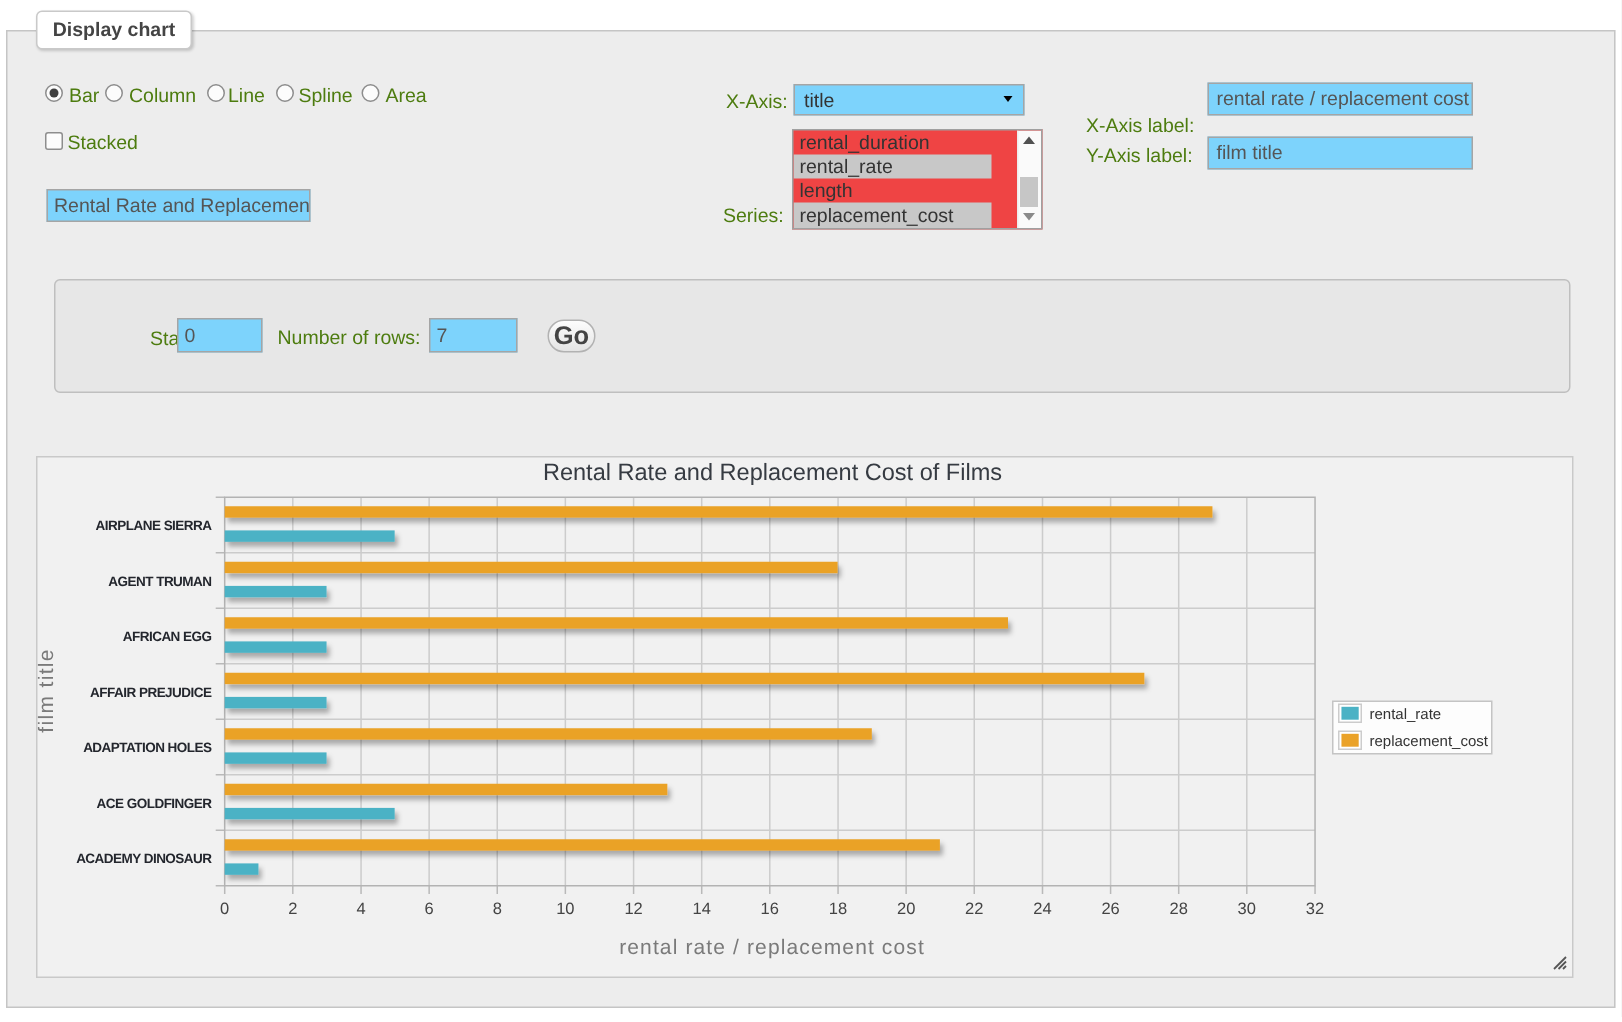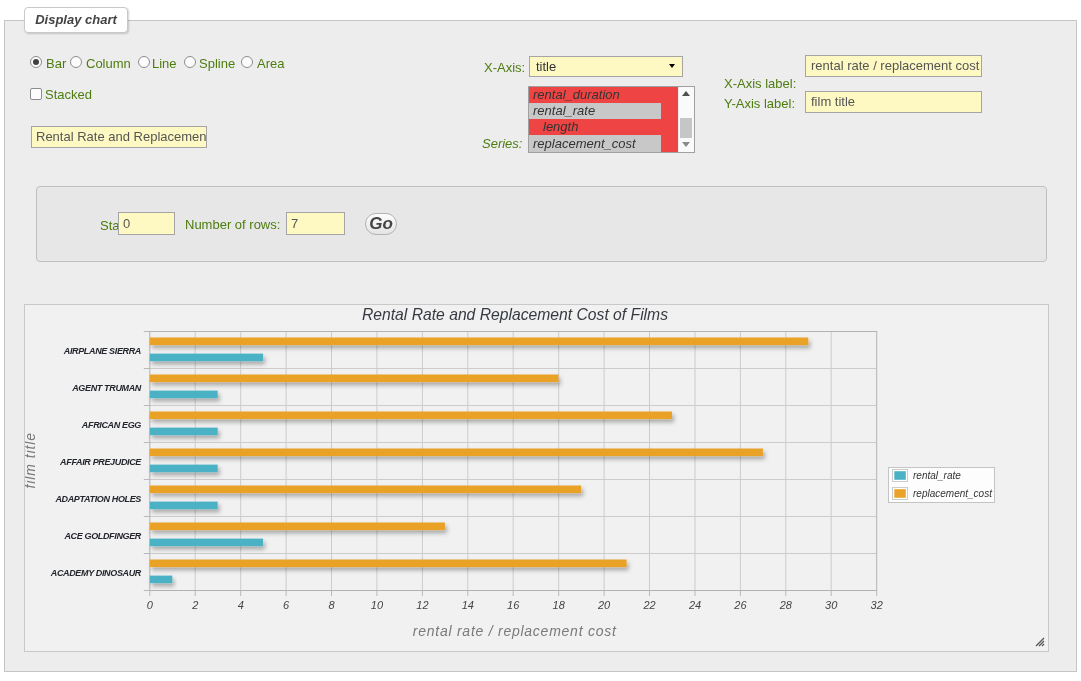--- a/index.html
+++ b/index.html
@@ -1,19 +1,19 @@
 <!DOCTYPE html>
 <html><head>
 <meta charset="utf-8">
 <style>
 html,body{margin:0;padding:0;}
 body{width:1081px;height:681px;position:relative;background:#fff;font-family:"Liberation Sans",sans-serif;overflow:hidden;}
-.abs{position:absolute;font-style:italic;}
+.abs{position:absolute;}
 .lbl{position:absolute;font-size:13px;color:#4d7c0f;white-space:nowrap;}
-.inp{position:absolute;background:#fef9c3;border:1px solid #a5a5a5;box-sizing:border-box;font-size:13px;color:#555;white-space:nowrap;overflow:hidden;}
+.inp{position:absolute;background:#7dd3fc;border:1px solid #a5a5a5;box-sizing:border-box;font-size:13px;color:#555;white-space:nowrap;overflow:hidden;}
 .radio{position:absolute;width:12px;height:12px;border:1px solid #8d8d8d;border-radius:50%;background:#fcfcfc;box-sizing:border-box;}
 .radio.on:after{content:"";position:absolute;left:2px;top:2px;width:6px;height:6px;border-radius:50%;background:#404040;}
 </style>
 </head>
 <body>
 
 <div class="abs" id="fieldset" style="left:4px;top:20px;width:1073px;height:652px;background:#ededed;border:1px solid #c5c5c5;box-sizing:border-box;"></div>
 
 <div class="abs" style="left:24px;top:7px;width:104px;height:26px;background:#fff;border:1px solid #c9c9c9;border-radius:4px;box-sizing:border-box;box-shadow:1px 1px 2px rgba(0,0,0,0.18);line-height:24px;text-align:center;font-size:13px;font-weight:bold;color:#444;">Display chart</div>
 
@@ -36,25 +36,25 @@
 <div class="lbl" style="left:484px;top:60px;">X-Axis:</div>
 <div class="inp" style="left:529px;top:56px;width:154px;height:21px;line-height:19px;padding-left:6px;color:#333;">title</div>
 <div class="abs" style="left:669px;top:64px;width:0;height:0;border-left:3.5px solid transparent;border-right:3.5px solid transparent;border-top:4.5px solid #000;"></div>
 
 <div class="lbl" style="left:724px;top:60px;margin-top:16px;">X-Axis label:</div>
 <div class="inp" style="left:805px;top:55px;width:177px;height:22px;line-height:20px;padding-left:5px;">rental rate / replacement cost</div>
 
 <div class="lbl" style="left:724px;top:96px;">Y-Axis label:</div>
 <div class="inp" style="left:805px;top:91px;width:177px;height:22px;line-height:20px;padding-left:5px;">film title</div>
 
-<div class="lbl" style="left:482px;top:136px;font-style:italic;">Series:</div>
+<div class="lbl" style="left:482px;top:136px;">Series:</div>
 <div class="abs" style="left:528px;top:86px;width:167px;height:67px;background:#ef4444;border:1px solid #a0a0a0;box-sizing:border-box;overflow:hidden;">
   <div style="position:absolute;left:0;top:0;width:132px;height:16px;line-height:16px;padding-left:4px;font-size:13px;color:#333;">rental_duration</div>
   <div style="position:absolute;left:0;top:16px;width:128px;height:16px;line-height:16px;padding-left:4px;font-size:13px;color:#333;background:#c8c8c8;">rental_rate</div>
-  <div style="position:absolute;left:0;top:32px;width:132px;height:16px;line-height:16px;padding-left:4px;font-size:13px;color:#333;margin-left:10px;">length</div>
+  <div style="position:absolute;left:0;top:32px;width:132px;height:16px;line-height:16px;padding-left:4px;font-size:13px;color:#333;">length</div>
   <div style="position:absolute;left:0;top:48px;width:128px;height:17px;line-height:17px;padding-left:4px;font-size:13px;color:#333;background:#c8c8c8;">replacement_cost</div>
 
   <div style="position:absolute;right:0;top:0;width:15px;height:65px;background:#fafafa;border-left:1px solid #ececec;">
     <div style="position:absolute;left:3px;top:4px;width:0;height:0;border-left:4px solid transparent;border-right:4px solid transparent;border-bottom:5px solid #505050;"></div>
     <div style="position:absolute;left:1px;top:31px;width:12px;height:20px;background:#c6c6c6;"></div>
     <div style="position:absolute;left:3px;top:55px;width:0;height:0;border-left:4px solid transparent;border-right:4px solid transparent;border-top:5px solid #8a8a8a;"></div>
   </div>
 </div>
 
 <div class="abs" style="left:36px;top:186px;width:1011px;height:76px;background:#e7e7e7;border:1px solid #bfbfbf;border-radius:4px;box-sizing:border-box;"></div>

